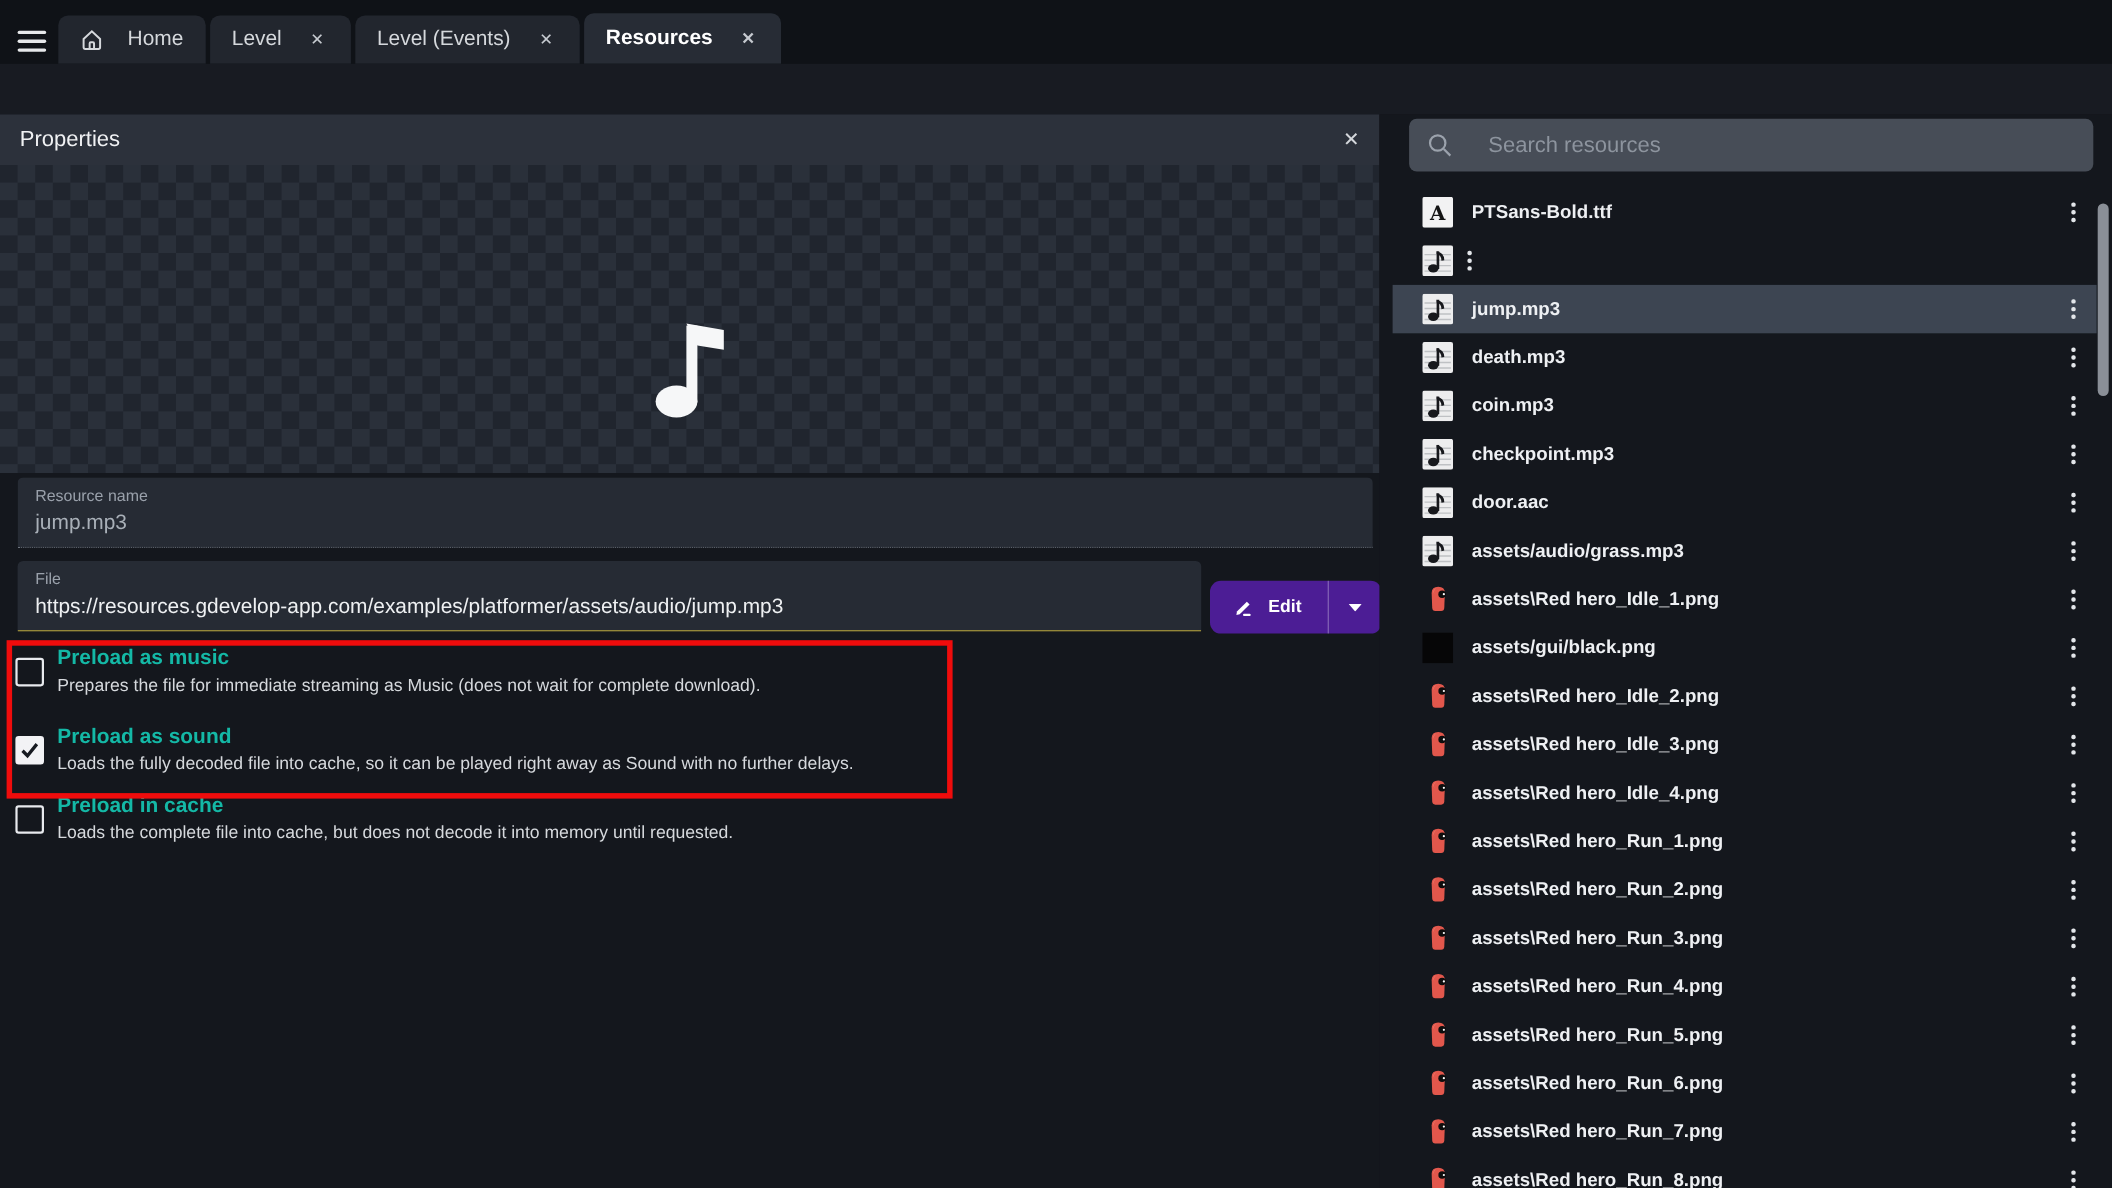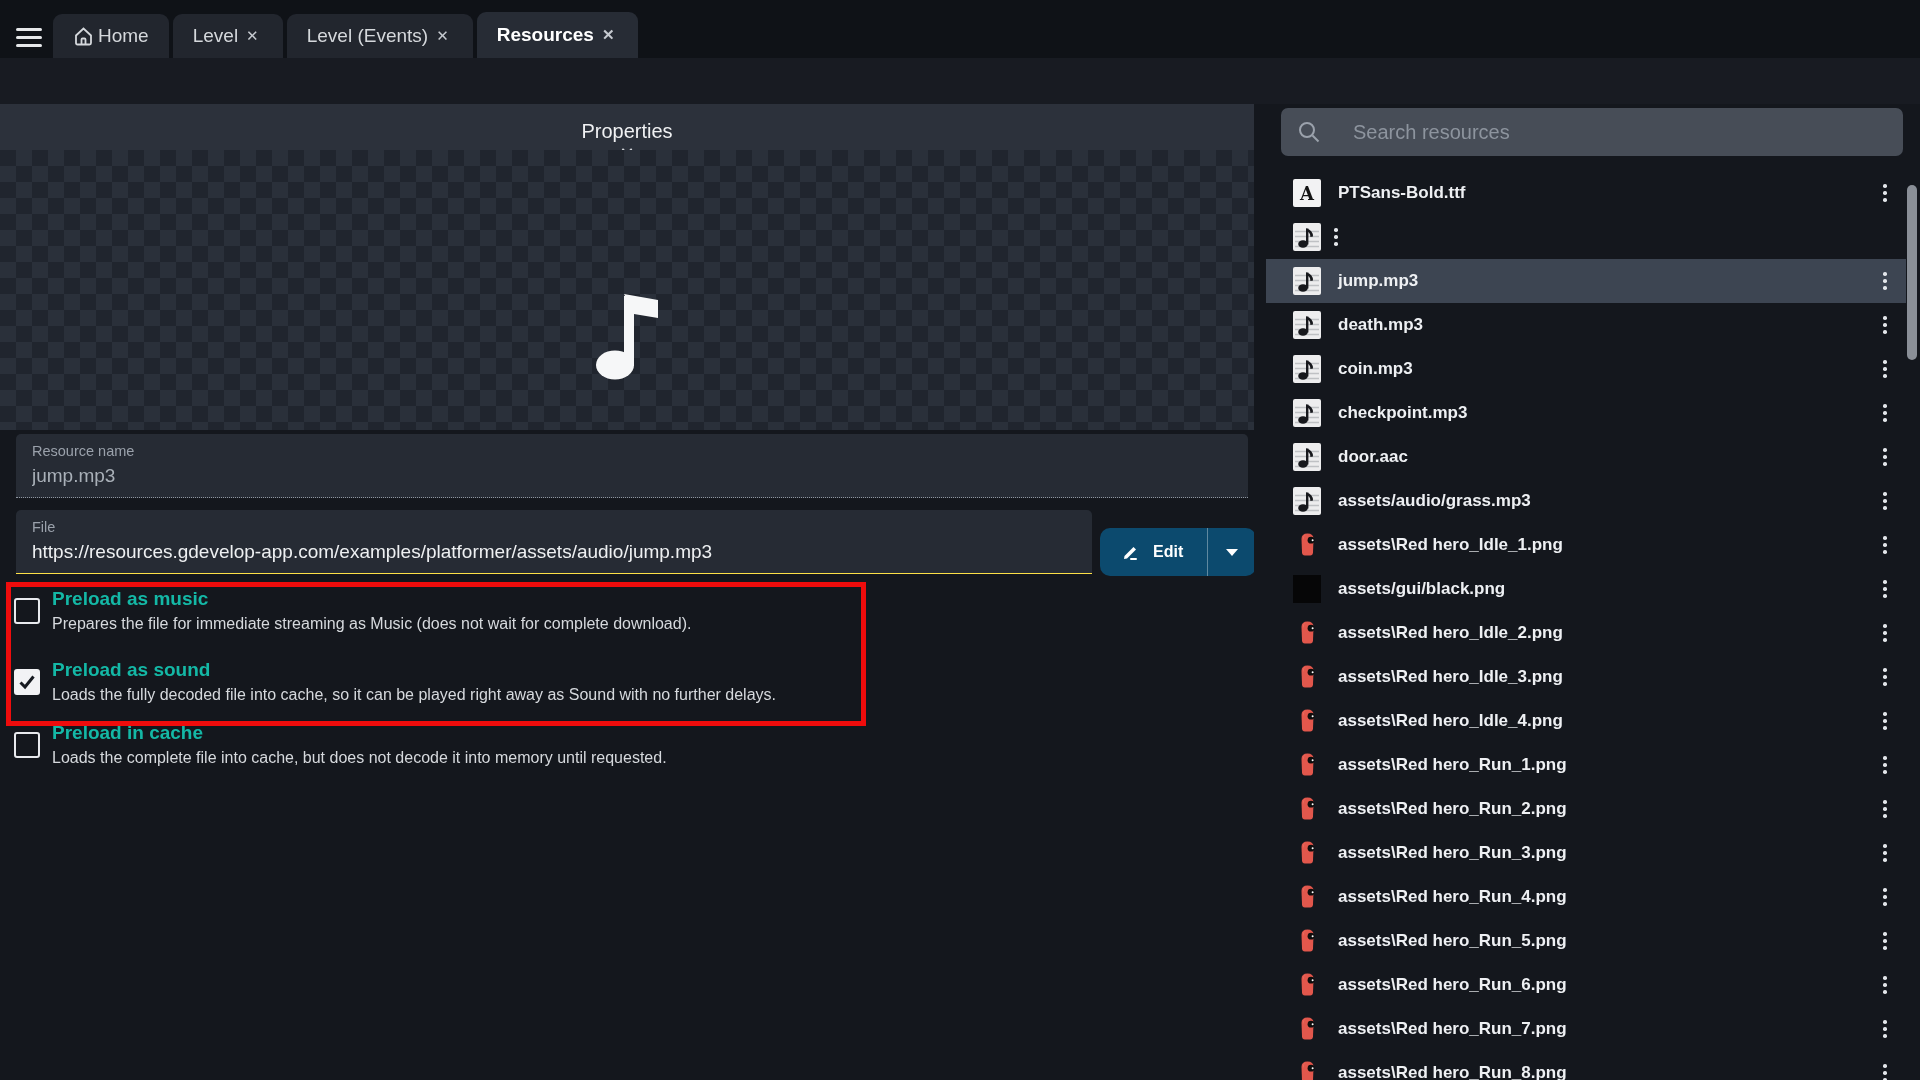--- a/index.html
+++ b/index.html
@@ -5,21 +5,21 @@
   html,body{margin:0;padding:0;background:#14171d;}
   .stage{position:relative;width:1920px;height:1080px;overflow:hidden;
          font-family:"Liberation Sans",sans-serif;background:#14171d;color:#eef0f3;}
   .abs{position:absolute;}
 
   
   .tabbar{left:0;top:0;width:1920px;height:58px;background:#0f1217;}
   .hamburger{left:16px;top:28px;width:26px;height:20px;cursor:pointer;}
   .hamburger i{display:block;height:3px;border-radius:2px;background:#e6e8ea;margin-bottom:5px;}
   .tabs{left:53px;top:12px;height:46px;display:flex;align-items:flex-end;gap:4px;}
-  .tab{height:44px;display:flex;align-items:center;gap:4px;padding:0 20px;
+  .tab{height:44px;display:flex;align-items:center;gap:22px;padding:0 20px;
        background:#22262e;border-radius:9px 9px 0 0;color:#d5d8dc;font-size:19px;cursor:pointer;}
   .tab.active{height:46px;background:#272c35;color:#fff;font-weight:bold;}
   .tab .closex{font-size:15px;color:#c6cad0;padding:2px 4px;}
   .tab svg{display:block;}
 
   
   .toolbar{left:0;top:58px;width:1920px;height:46px;background:#181b22;}
   .tbicon{top:64px;width:26px;height:26px;cursor:pointer;}
   .previewgroup{left:806px;top:60px;width:170px;height:38px;border:1px solid #595e69;
         border-radius:9px;display:flex;align-items:center;color:#e6e4f7;cursor:pointer;}
@@ -30,36 +30,36 @@
   .publishbtn{left:990px;top:60px;width:138px;height:38px;background:#5b2ee0;border-radius:9px;
         display:flex;align-items:center;justify-content:center;gap:11px;color:#fff;
         font-weight:bold;font-size:17px;cursor:pointer;}
   .tb-divider{left:1822px;top:60px;width:1px;height:38px;background:#3a3f48;}
   .pencilbtn{left:1830px;top:60px;width:38px;height:38px;background:#c7b1f6;border-radius:10px;
         display:flex;align-items:center;justify-content:center;cursor:pointer;}
 
   
   .props{left:0;top:104px;width:1254px;height:976px;background:#14171d;}
   .propshead{left:0;top:0;width:1254px;height:46px;background:#2c313b;display:flex;
-        align-items:center;justify-content:space-between;padding:16px 18px;box-sizing:border-box;flex-direction:column;}
+        align-items:center;justify-content:space-between;padding:16px 18px;box-sizing:border-box;}
   .propstitle{font-size:20px;color:#f0f1f3;}
   .propsclose{font-size:18px;color:#d4d7db;cursor:pointer;}
   .checker{left:0;top:46px;width:1254px;height:280px;
         background:
           conic-gradient(#2a303a 0 25%, #20252e 0 50%, #2a303a 0 75%, #20252e 0);
         background-size:32px 32px;}
   .bignote{left:594px;top:138px;}
   .field{background:#262b34;border-radius:5px 5px 0 0;box-sizing:border-box;padding:9px 16px 0 16px;}
   .f-label{font-size:14.5px;color:#9aa1ab;}
   .f-value{font-size:19px;margin-top:6px;white-space:nowrap;overflow:hidden;}
   .namefield{left:16px;top:330px;width:1232px;height:64px;border-bottom:1px dotted #8f96a0;}
   .namefield .f-value{color:#a9b0b8;}
   .filefield{left:16px;top:406px;width:1076px;height:64px;border-bottom:1px solid #fde047;}
   .filefield .f-value{color:#eef0f2;}
-  .editbtn{left:1100px;top:424px;width:156px;height:48px;background:#0c4a6e;border-radius:10px;
+  .editbtn{left:1100px;top:424px;width:156px;height:48px;background:#4c1d95;border-radius:10px;
         display:flex;color:#fff;cursor:pointer;}
   .editmain{flex:1;display:flex;align-items:center;gap:13px;padding-left:22px;height:100%;}
   .editlabel{font-weight:bold;font-size:16px;}
   .editcaret{width:48px;height:100%;display:flex;align-items:center;justify-content:center;
         border-left:1px solid rgba(255,255,255,.35);}
 
   .optionrow{left:0;width:1100px;}
   .cbx{position:absolute;left:14px;top:10px;width:22px;height:22px;border:2px solid #e8eaee;
         border-radius:3px;cursor:pointer;background:transparent;}
   .cbx.checked{background:#f2f2f5;border-color:#f2f2f5;}

